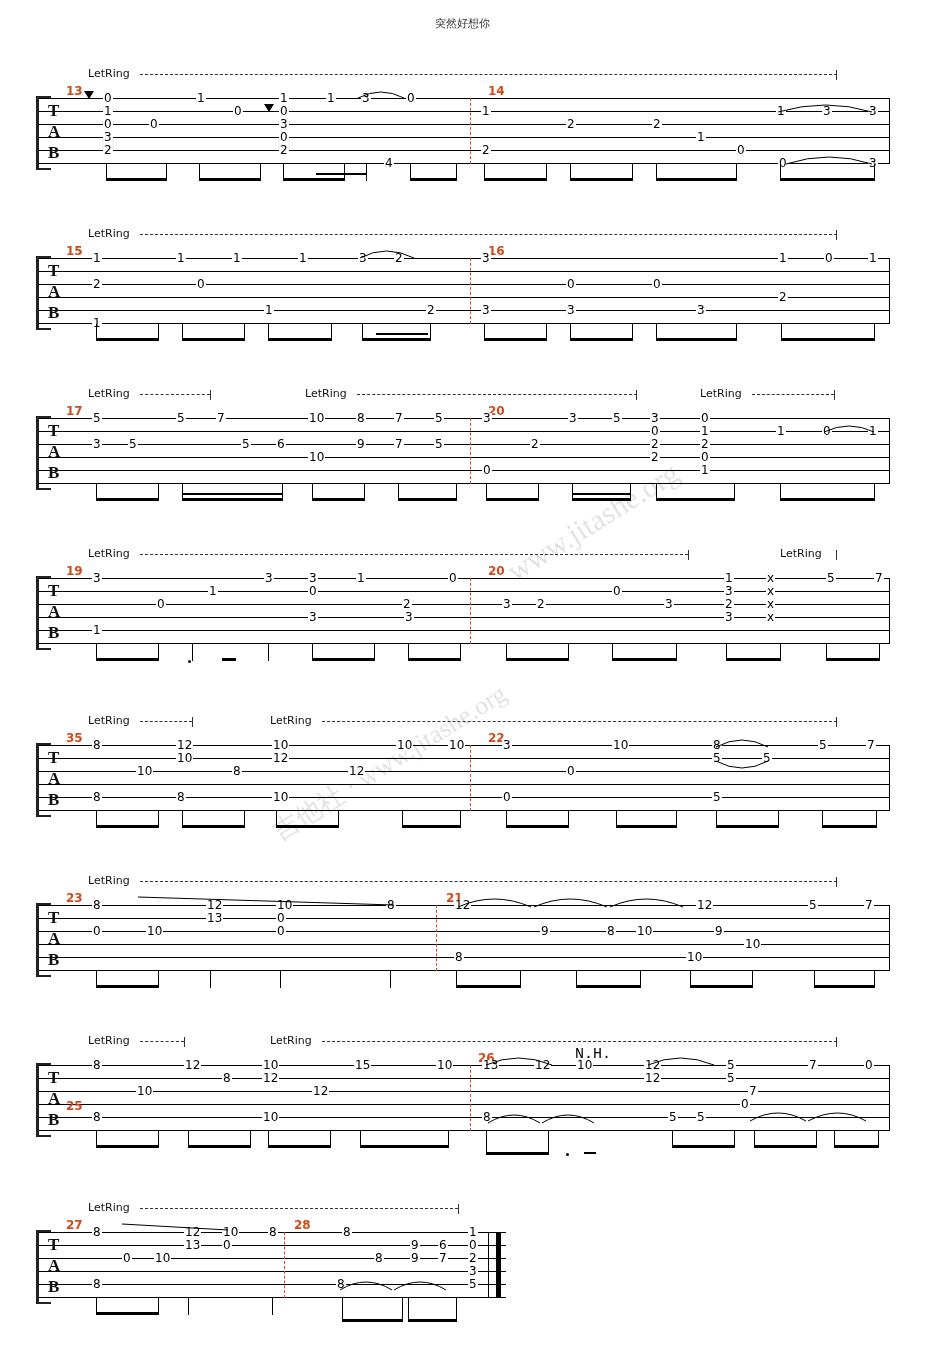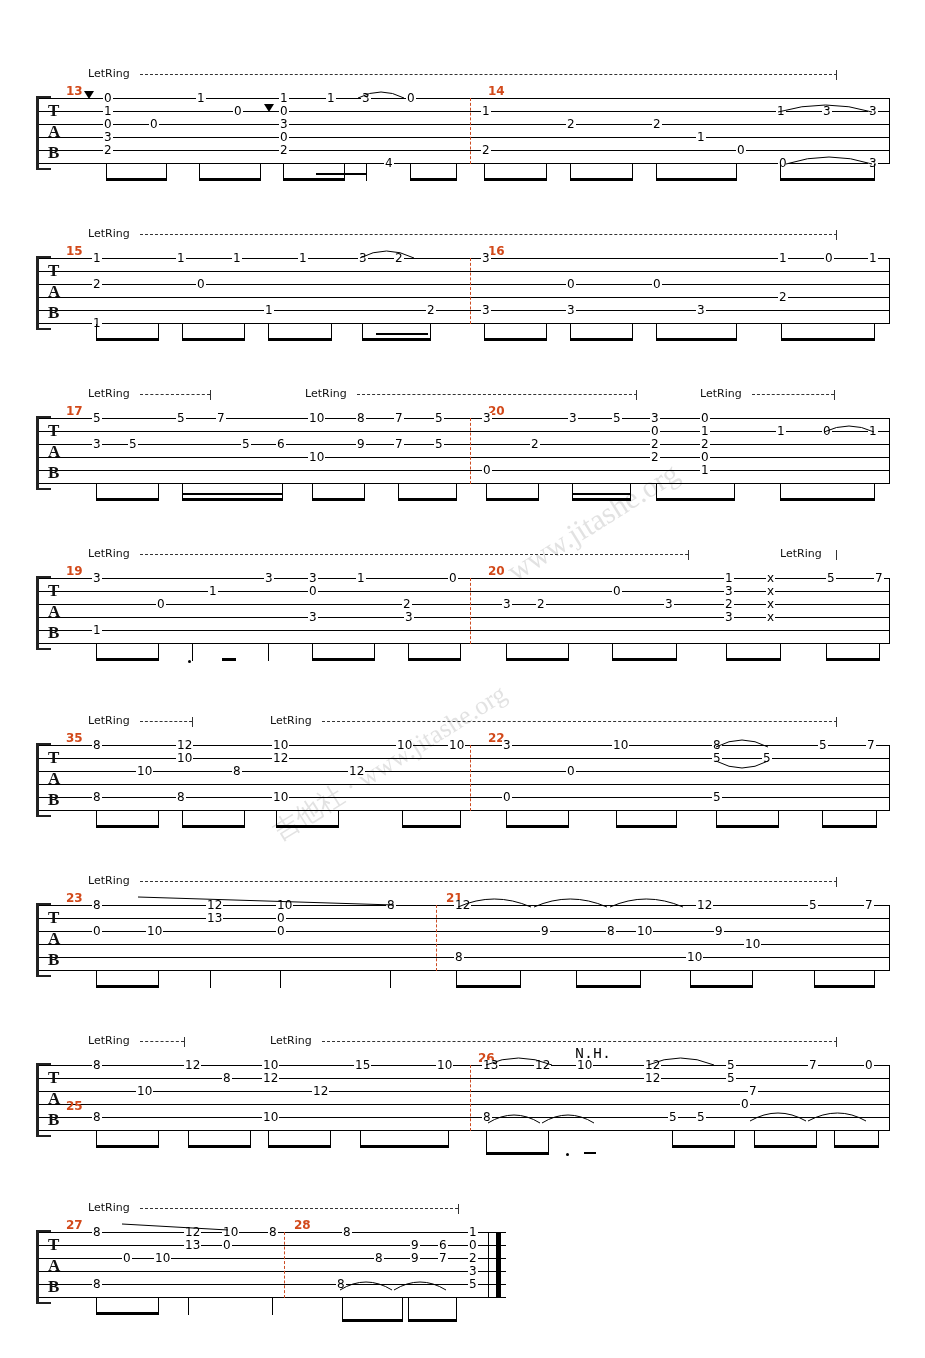--- a/index.html
+++ b/index.html
@@ -106,20 +106,21 @@
     position:absolute;font-size:15px;
     font-family:Liberation Mono, monospace;color:#000;
   }
   .finalbar{position:absolute;top:0;width:5px;height:66px;background:#000;}
 </style>
 </head>
 <body>
 
 <div class="page">
 
+  <div class="doc-title">突然好想你</div>
 
   <div class="watermark wm1">www.jitashe.org</div>
   <div class="watermark wm2">吉他社 · www.jitashe.org</div>
 
   <div class="system" style="top:98px;">
     <div class="letring" style="left:88px;top:-31px;">LetRing</div>
     <div class="dashline" style="left:140px;top:-24px;width:697px;"></div>
     <div class="dashend" style="left:836px;top:-28px;height:10px;"></div>
 
     <div class="staff">

